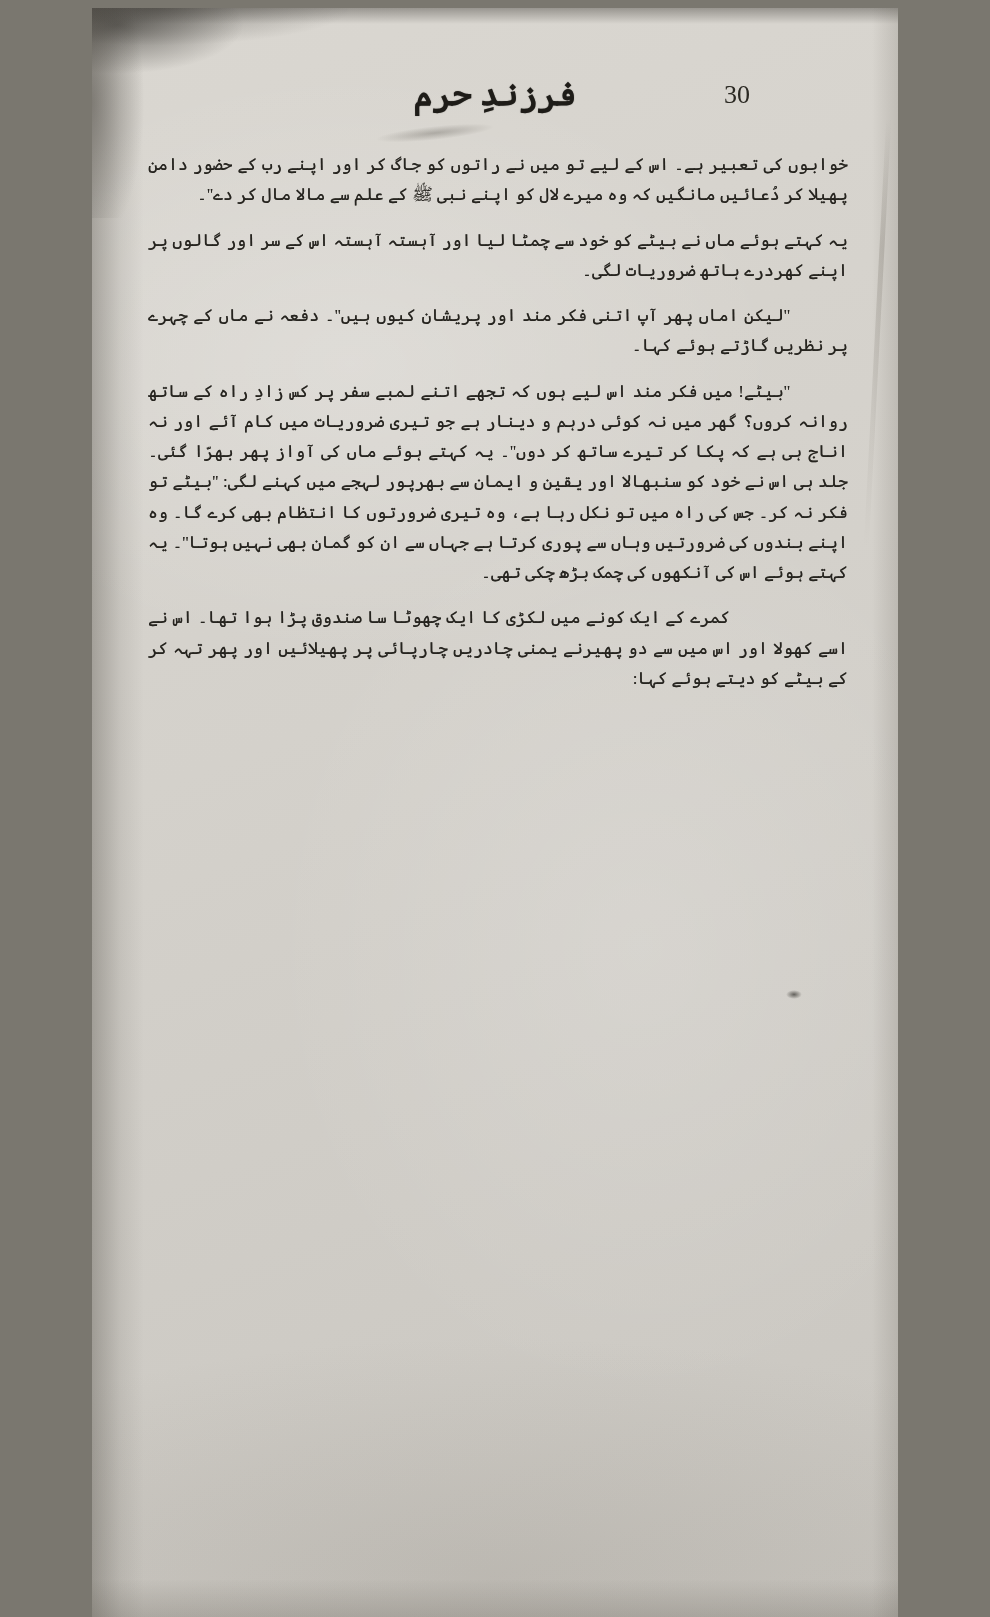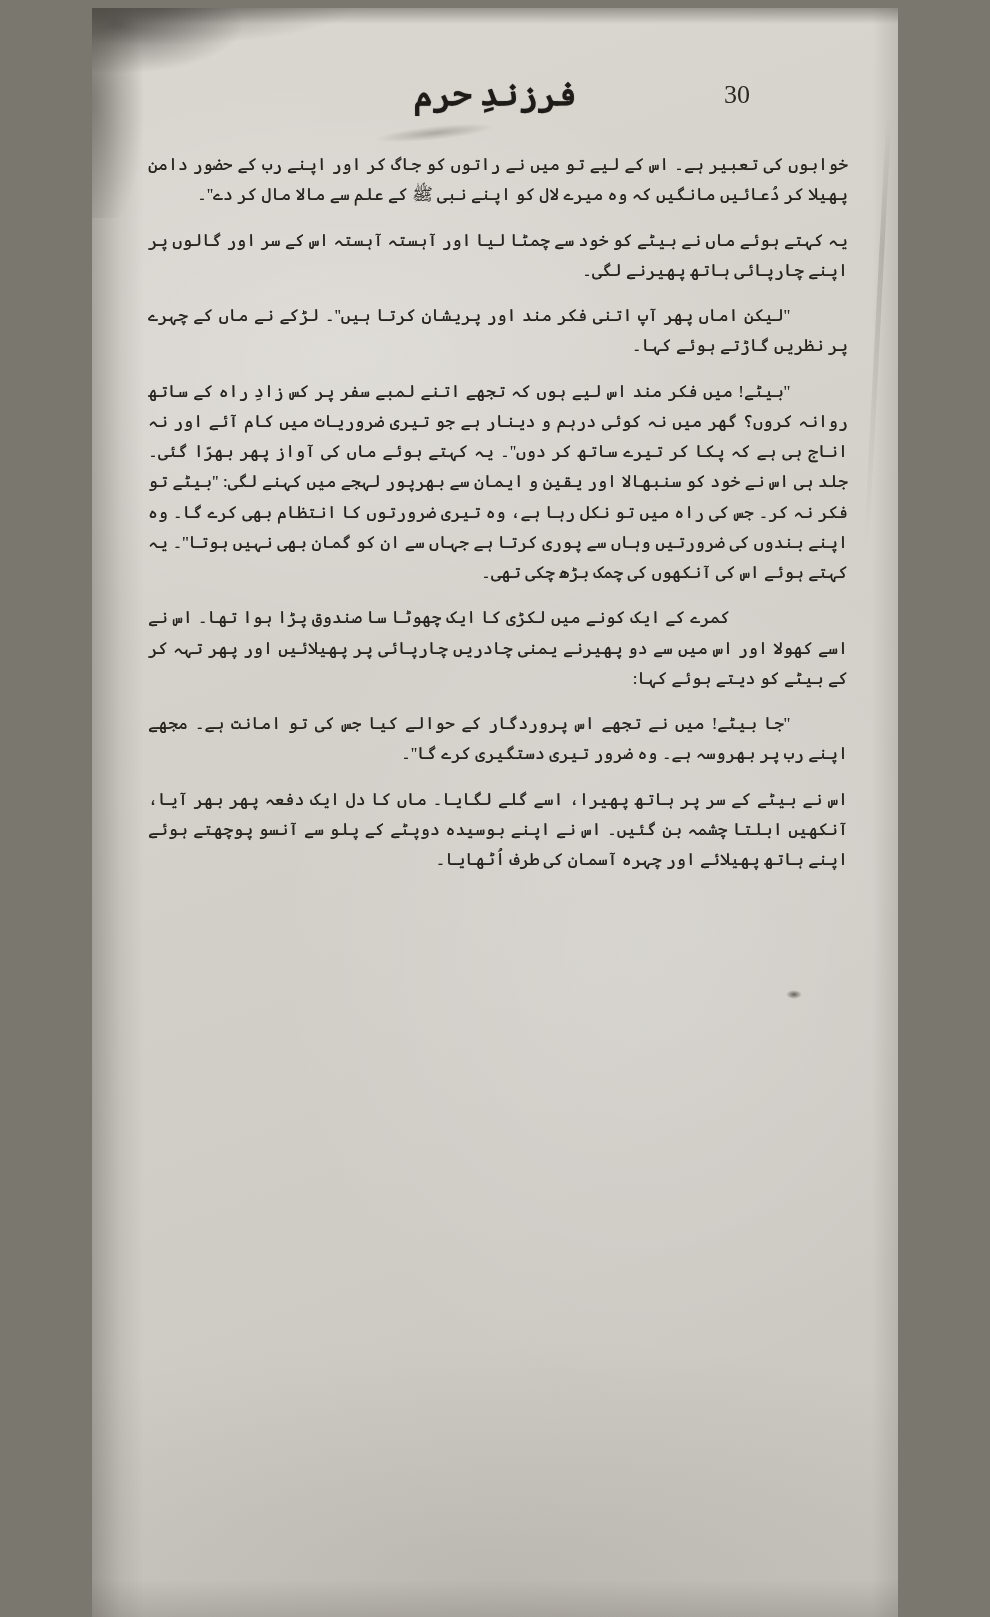--- a/index.html
+++ b/index.html
@@ -117,21 +117,19 @@
   <div class="artifact ink-speck"></div>
   <div class="artifact smudge-under-title"></div>
 
   <div class="header">
     <div class="title">فرزندِ حرم</div>
     <div class="page-number">30</div>
   </div>
 
   <div class="content">
     <p>خوابوں کی تعبیر ہے۔ اس کے لیے تو میں نے راتوں کو جاگ کر اور اپنے رب کے حضور دامن پھیلا کر دُعائیں مانگیں کہ وہ میرے لال کو اپنے نبی ﷺ کے علم سے مالا مال کر دے''۔</p>
-    <p>یہ کہتے ہوئے ماں نے بیٹے کو خود سے چمٹا لیا اور آہستہ آہستہ اس کے سر اور گالوں پر اپنے چارپائی ہاتھ پھیرنے لگی۔</p>
-    <p class="indent">''لیکن اماں پھر آپ اتنی فکر مند اور پریشان کرتا ہیں''۔ لڑکے نے ماں کے چہرے پر نظریں گاڑتے ہوئے کہا۔</p>
+    <p>یہ کہتے ہوئے ماں نے بیٹے کو خود سے چمٹا لیا اور آہستہ آہستہ اس کے سر اور گالوں پر اپنے کھردرے ہاتھ ضروریات لگی۔</p>
+    <p class="indent">''لیکن اماں پھر آپ اتنی فکر مند اور پریشان کیوں ہیں''۔ دفعہ نے ماں کے چہرے پر نظریں گاڑتے ہوئے کہا۔</p>
     <p class="indent">''بیٹے! میں فکر مند اس لیے ہوں کہ تجھے اتنے لمبے سفر پر کس زادِ راہ کے ساتھ روانہ کروں؟ گھر میں نہ کوئی درہم و دینار ہے جو تیری ضروریات میں کام آئے اور نہ اناج ہی ہے کہ پکا کر تیرے ساتھ کر دوں''۔ یہ کہتے ہوئے ماں کی آواز پھر بھرّا گئی۔ جلد ہی اس نے خود کو سنبھالا اور یقین و ایمان سے بھرپور لہجے میں کہنے لگی: ''بیٹے تو فکر نہ کر۔ جس کی راہ میں تو نکل رہا ہے، وہ تیری ضرورتوں کا انتظام بھی کرے گا۔ وہ اپنے بندوں کی ضرورتیں وہاں سے پوری کرتا ہے جہاں سے ان کو گمان بھی نہیں ہوتا''۔ یہ کہتے ہوئے اس کی آنکھوں کی چمک بڑھ چکی تھی۔</p>
     <p class="indent-lg">کمرے کے ایک کونے میں لکڑی کا ایک چھوٹا سا صندوق پڑا ہوا تھا۔ اس نے اسے کھولا اور اس میں سے دو پھیرنے یمنی چادریں چارپائی پر پھیلائیں اور پھر تہہ کر کے بیٹے کو دیتے ہوئے کہا:</p>
-    <p class="indent">''جا بیٹے! میں نے تجھے اس پروردگار کے حوالے کیا جس کی تو امانت ہے۔ مجھے اپنے رب پر بھروسہ ہے۔ وہ ضرور تیری دستگیری کرے گا''۔</p>
-    <p>اس نے بیٹے کے سر پر ہاتھ پھیرا، اسے گلے لگایا۔ ماں کا دل ایک دفعہ پھر بھر آیا، آنکھیں ابلتا چشمہ بن گئیں۔ اس نے اپنے بوسیدہ دوپٹے کے پلو سے آنسو پوچھتے ہوئے اپنے ہاتھ پھیلائے اور چہرہ آسمان کی طرف اُٹھایا۔</p>
   </div>
 
 </div>
 
 </body></html>

